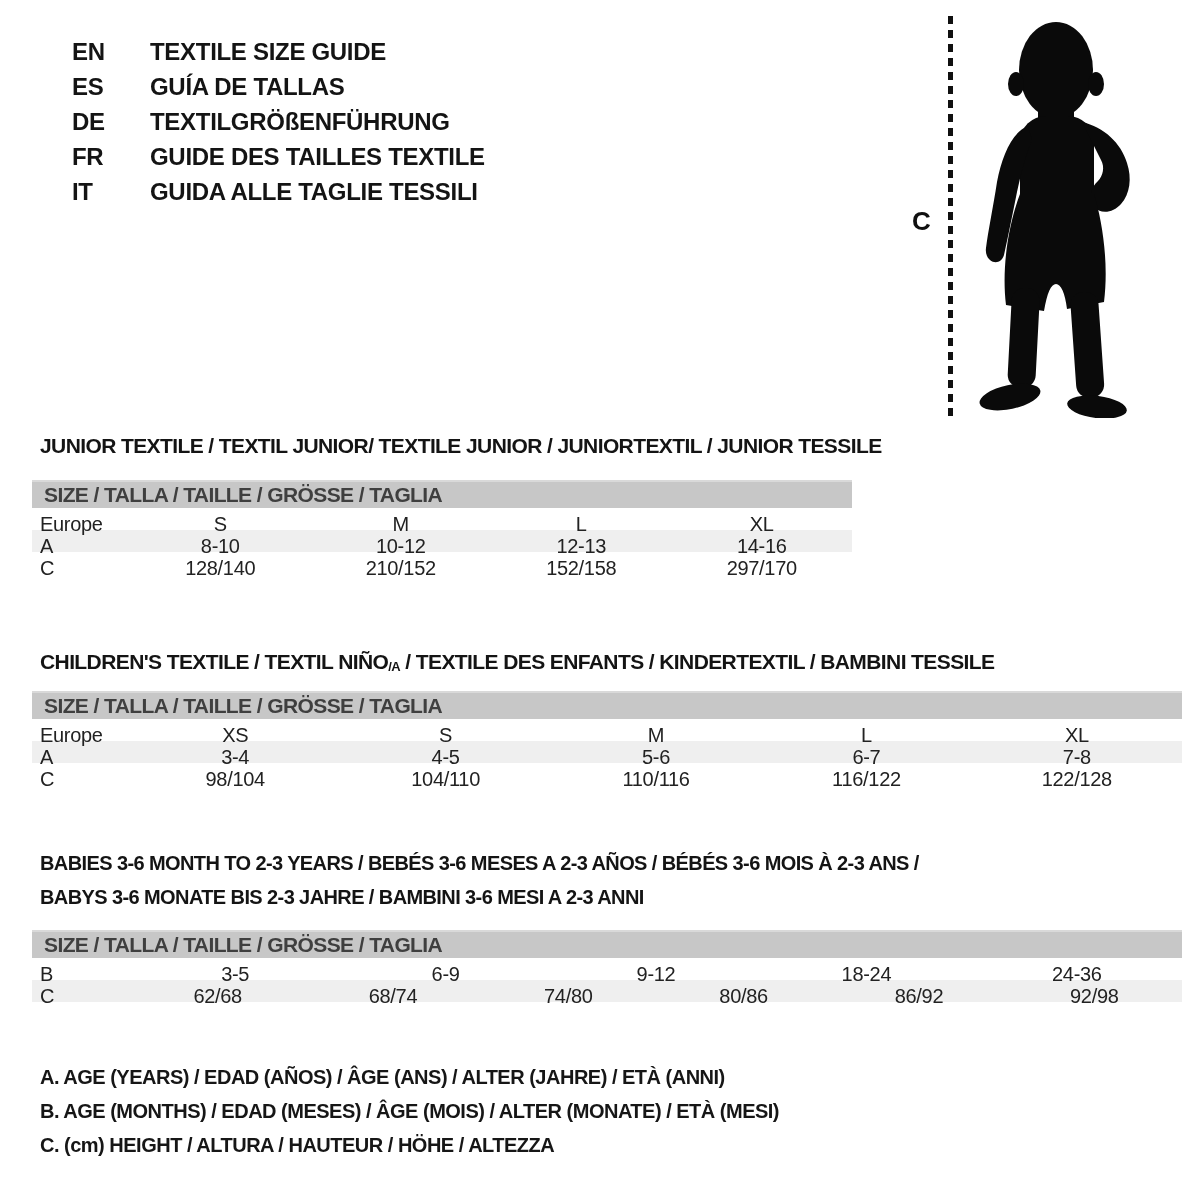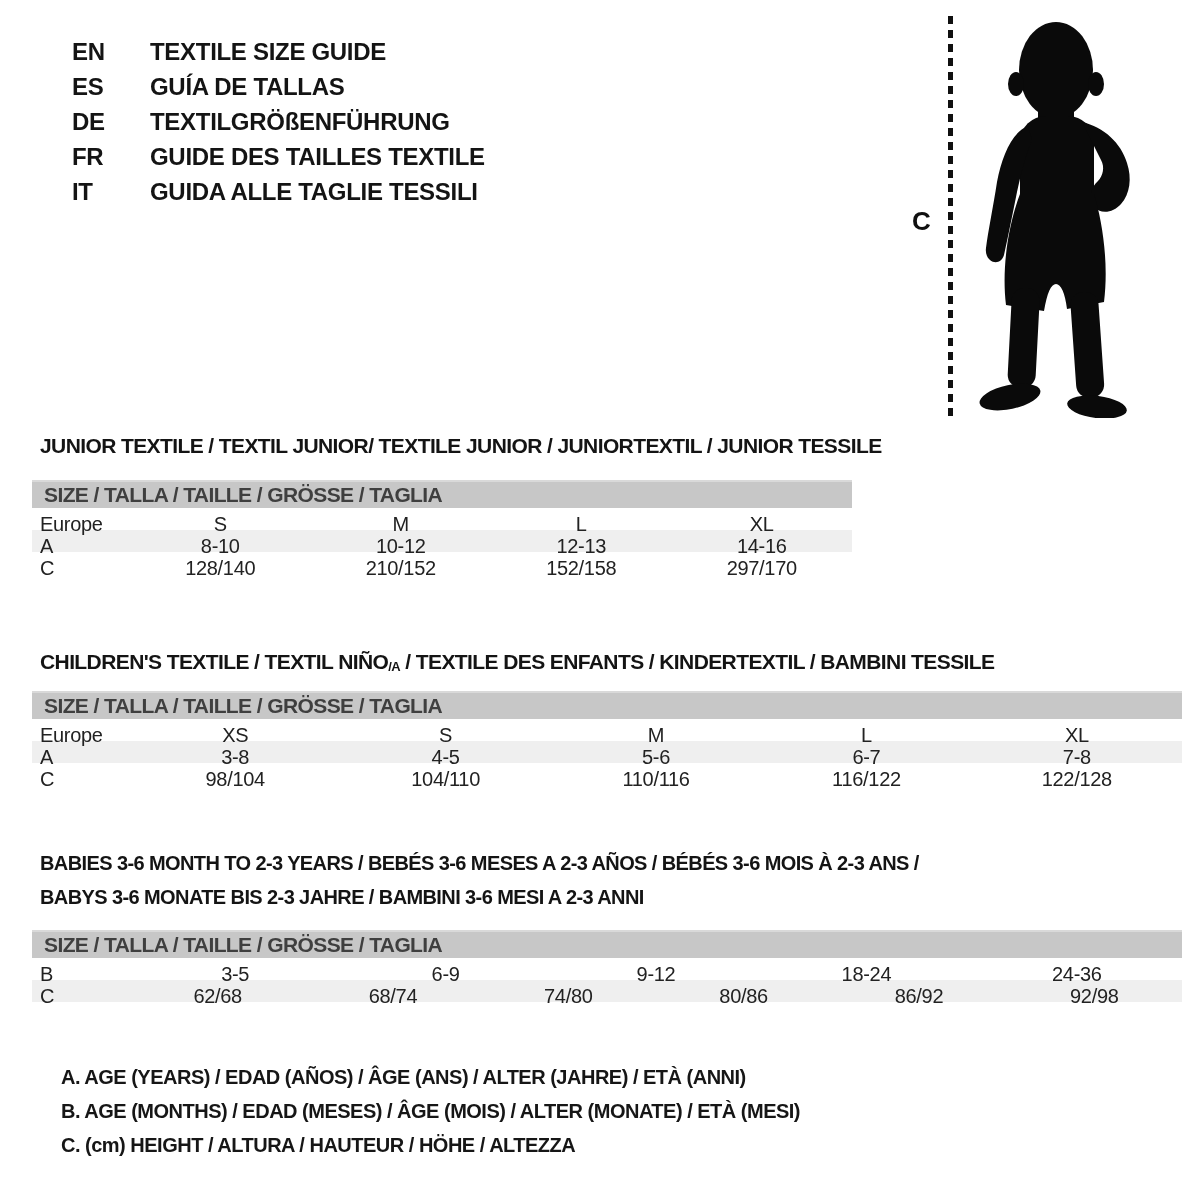--- a/index.html
+++ b/index.html
@@ -126,21 +126,21 @@
     <div class="trow">
       <span class="row-label">Europe</span>
       <span class="tcell">XS</span>
       <span class="tcell">S</span>
       <span class="tcell">M</span>
       <span class="tcell">L</span>
       <span class="tcell">XL</span>
     </div>
     <div class="trow alt">
       <span class="row-label">A</span>
-      <span class="tcell">3-8</span>
+      <span class="tcell">3-4</span>
       <span class="tcell">4-5</span>
       <span class="tcell">5-6</span>
       <span class="tcell">6-7</span>
       <span class="tcell">7-8</span>
     </div>
     <div class="trow">
       <span class="row-label">C</span>
       <span class="tcell">98/104</span>
       <span class="tcell">104/110</span>
       <span class="tcell">110/116</span>
@@ -167,19 +167,19 @@
       <span class="row-label">C</span>
       <span class="tcell">62/68</span>
       <span class="tcell">68/74</span>
       <span class="tcell">74/80</span>
       <span class="tcell">80/86</span>
       <span class="tcell">86/92</span>
       <span class="tcell">92/98</span>
     </div>
   </div>
 
-  <section class="abs" style="left:40px;top:1060px;margin-left:21px;">
+  <section class="abs" style="left:40px;top:1060px;">
     <div class="legend-line">A. AGE (YEARS) / EDAD (AÑOS) / ÂGE (ANS) / ALTER (JAHRE) / ETÀ (ANNI)</div>
     <div class="legend-line">B. AGE (MONTHS) / EDAD (MESES) / ÂGE (MOIS) / ALTER (MONATE) / ETÀ (MESI)</div>
     <div class="legend-line">C. (cm) HEIGHT / ALTURA / HAUTEUR / HÖHE / ALTEZZA</div>
   </section>
 
 </div>
 
 </body></html>

